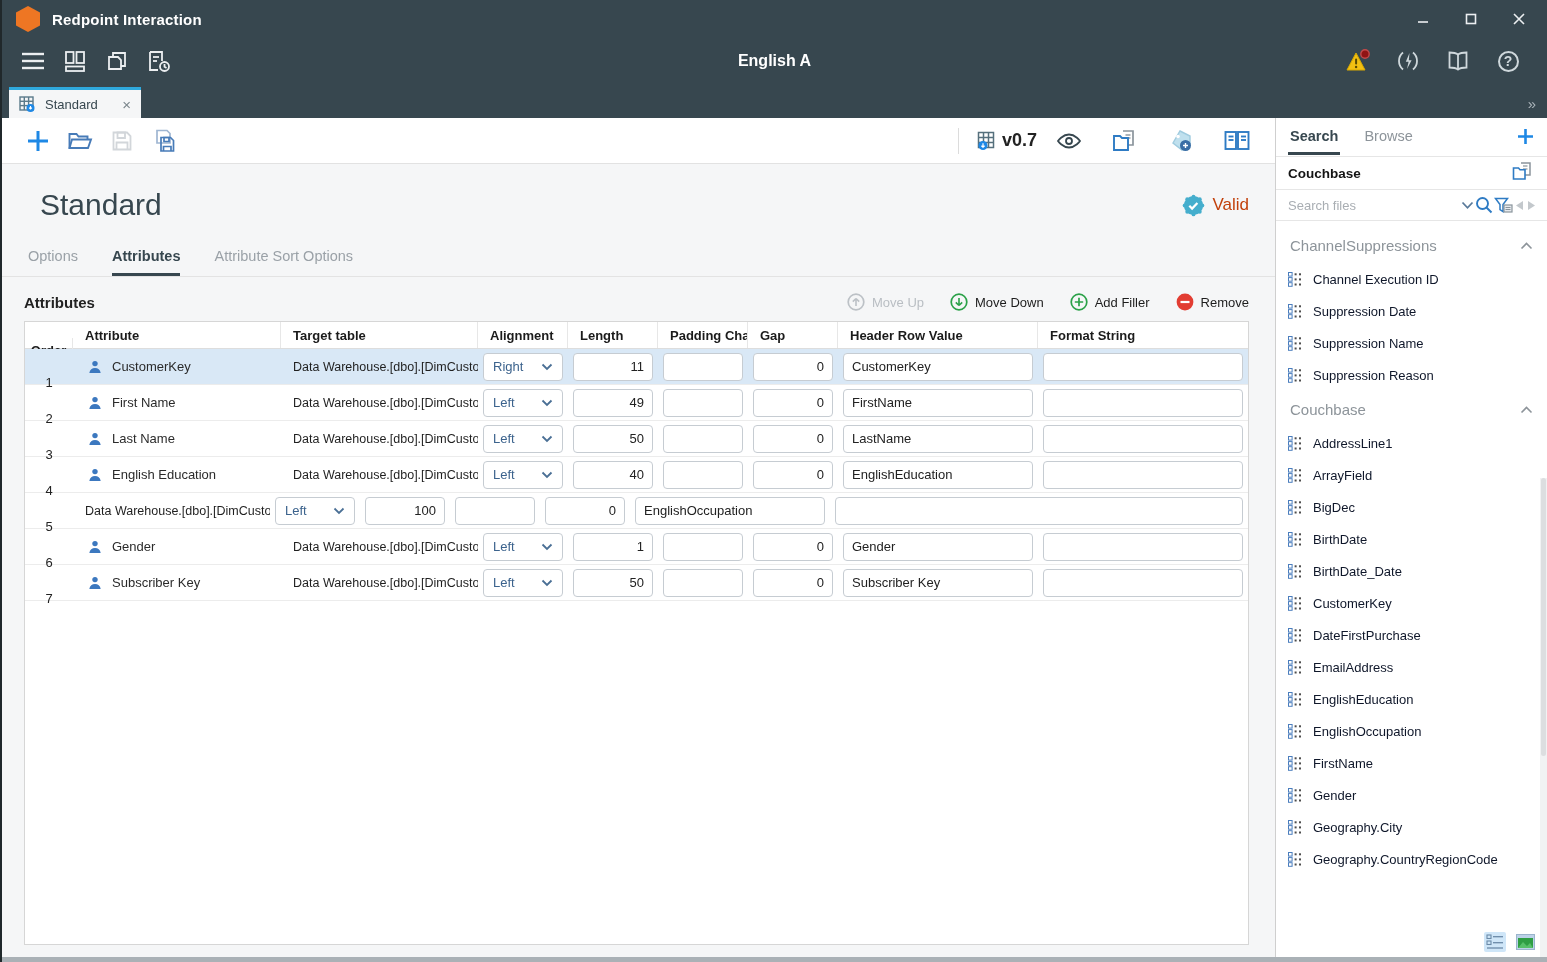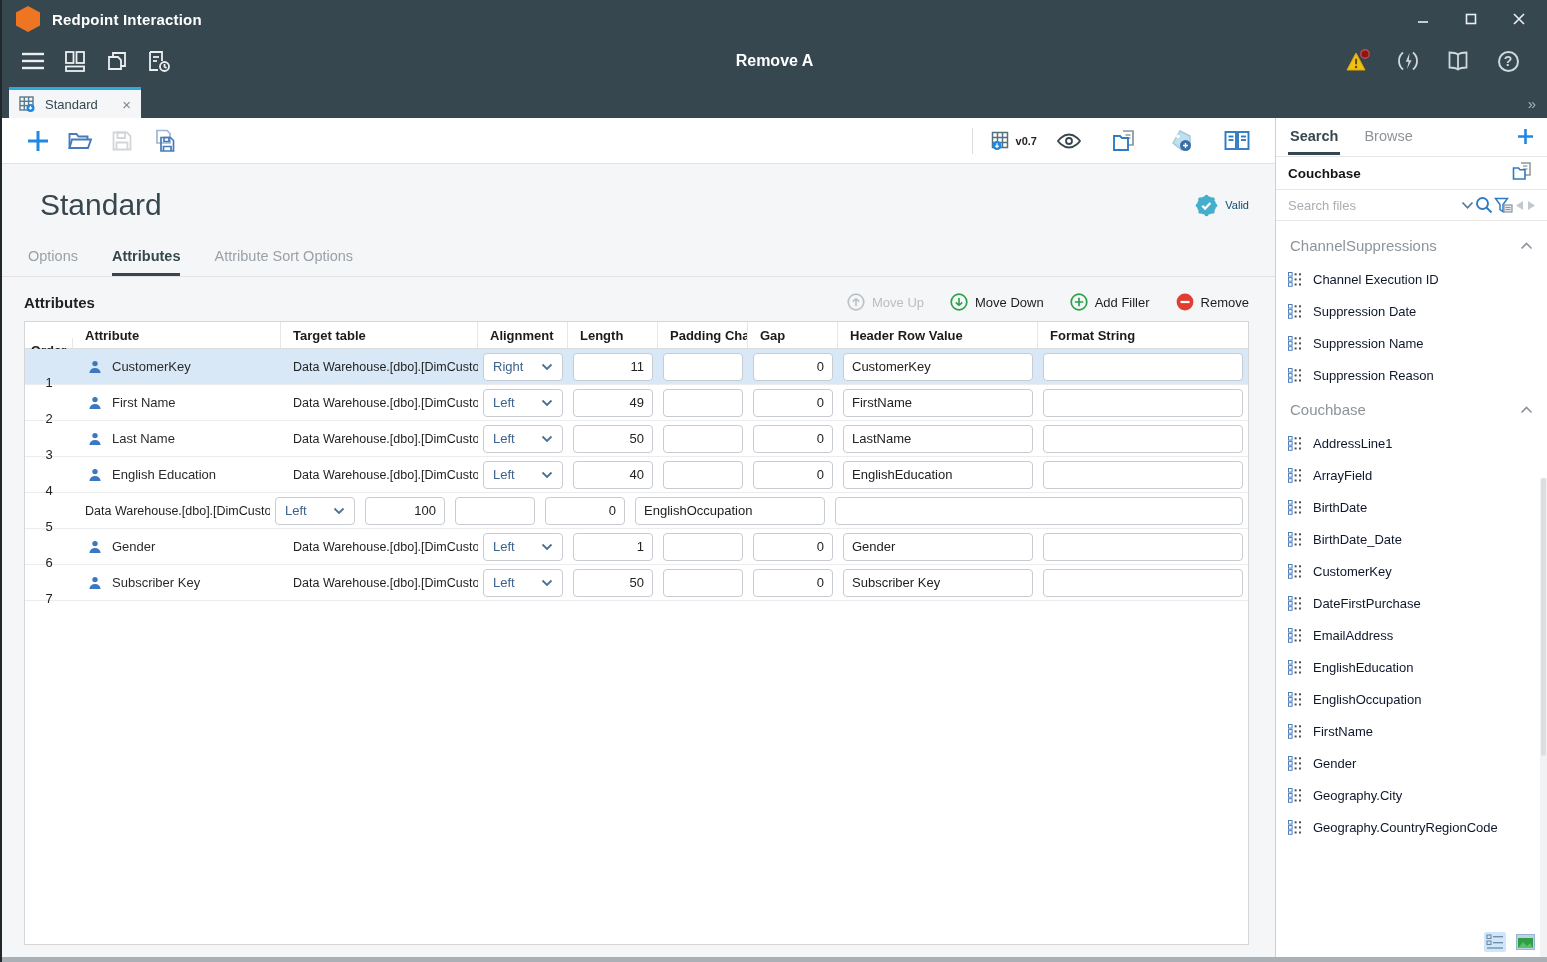--- a/index.html
+++ b/index.html
@@ -30,27 +30,27 @@
   
   .content { flex:1; display:flex; min-height:0; }
   .main { flex:1; min-width:0; display:flex; flex-direction:column; background:#f5f6f7; }
 
   
   .doc-toolbar { height:46px; background:#fff; border-bottom:1px solid #e2e2e2; display:flex; align-items:center; padding:0 14px 0 18px; flex:none; }
   .doc-toolbar .icon-btn { width:36px; height:36px; display:flex; align-items:center; justify-content:center; margin-right:6px; }
   .dt-right { margin-left:auto; display:flex; align-items:center; gap:14px; }
   .dt-divider { width:1px; height:26px; background:#dcdcdc; margin-right:4px; }
   .version-chip { display:flex; align-items:center; gap:5px; }
-  .version-label { font-size:11px; font-weight:bold; color:#222; }
+  .version-label { font-size:18px; font-weight:bold; color:#222; }
 
   
   .page-head { display:flex; align-items:center; padding:24px 26px 0 38px; }
   .page-title { font-size:30px; color:#37474f; font-weight:400; }
   .status { margin-left:auto; display:flex; align-items:center; gap:7px; }
-  .status-label { font-size:11px; color:#0c4a6e; }
+  .status-label { font-size:17px; color:#c2410c; }
 
   
   .ctabs { display:flex; gap:34px; padding:26px 26px 0 26px; border-bottom:1px solid #e3e3e3; }
   .ctab { font-size:14.5px; color:#9aa1a7; padding-bottom:9px; border-bottom:3px solid transparent; cursor:default; }
   .ctab.active { color:#37474f; font-weight:bold; border-bottom-color:#37474f; }
 
   
   .section-head { display:flex; align-items:center; padding:16px 26px 10px 22px; }
   .section-title { font-size:15px; font-weight:bold; color:#222; }
   .actions { margin-left:auto; display:flex; align-items:center; gap:26px; }
@@ -159,21 +159,21 @@
     </div>
     <div class="icon-btn">
       <svg width="26" height="24" fill="none" stroke="#eceff1" stroke-width="1.8">
           <path d="M4 3h12v9M4 3v18h8"></path>
           <line x1="7" y1="8" x2="13" y2="8"></line>
           <line x1="7" y1="12" x2="11" y2="12"></line>
           <circle cx="18.5" cy="17.5" r="4.5"></circle>
           <path d="M18.5 15v2.8l2 1.2"></path>
         </svg>
     </div>
-    <div class="appbar-title">Remove A</div>
+    <div class="appbar-title">English A</div>
     <div class="appbar-right">
       <div class="icon-btn">
         <svg width="26" height="24">
             <path d="M11 4 20 21H2z" fill="#f2c012" stroke="#d9a900" stroke-width="1"></path>
             <rect x="10.1" y="9.5" width="2" height="6" rx="1" fill="#5a4a00"></rect>
             <circle cx="11.1" cy="18" r="1.2" fill="#5a4a00"></circle>
             <circle cx="20" cy="5" r="4.2" fill="#8f1414" stroke="#c24a4a" stroke-width="1.4"></circle>
           </svg>
       </div>
       <div class="icon-btn">
@@ -750,20 +750,34 @@
               <rect x="0.5" y="0.5" width="3.6" height="3.6" fill="none" stroke="#4a7dbd" stroke-width="1"></rect>
               <rect x="0.5" y="5.6" width="3.6" height="3.6" fill="none" stroke="#4a7dbd" stroke-width="1"></rect>
               <rect x="0.5" y="10.7" width="3.6" height="3.6" fill="none" stroke="#4a7dbd" stroke-width="1"></rect>
               <rect x="6.6" y="1.3" width="2" height="2" fill="#4d4d4d"></rect>
               <rect x="11" y="1.3" width="2" height="2" fill="#4d4d4d"></rect>
               <rect x="6.6" y="6.4" width="2" height="2" fill="#4d4d4d"></rect>
               <rect x="11" y="6.4" width="2" height="2" fill="#4d4d4d"></rect>
               <rect x="6.6" y="11.5" width="2" height="2" fill="#4d4d4d"></rect>
               <rect x="11" y="11.5" width="2" height="2" fill="#4d4d4d"></rect>
             </svg>
+            <span>BigDec</span>
+          </div>
+          <div class="sb-item">
+            <svg width="15" height="15">
+              <rect x="0.5" y="0.5" width="3.6" height="3.6" fill="none" stroke="#4a7dbd" stroke-width="1"></rect>
+              <rect x="0.5" y="5.6" width="3.6" height="3.6" fill="none" stroke="#4a7dbd" stroke-width="1"></rect>
+              <rect x="0.5" y="10.7" width="3.6" height="3.6" fill="none" stroke="#4a7dbd" stroke-width="1"></rect>
+              <rect x="6.6" y="1.3" width="2" height="2" fill="#4d4d4d"></rect>
+              <rect x="11" y="1.3" width="2" height="2" fill="#4d4d4d"></rect>
+              <rect x="6.6" y="6.4" width="2" height="2" fill="#4d4d4d"></rect>
+              <rect x="11" y="6.4" width="2" height="2" fill="#4d4d4d"></rect>
+              <rect x="6.6" y="11.5" width="2" height="2" fill="#4d4d4d"></rect>
+              <rect x="11" y="11.5" width="2" height="2" fill="#4d4d4d"></rect>
+            </svg>
             <span>BirthDate</span>
           </div>
           <div class="sb-item">
             <svg width="15" height="15">
               <rect x="0.5" y="0.5" width="3.6" height="3.6" fill="none" stroke="#4a7dbd" stroke-width="1"></rect>
               <rect x="0.5" y="5.6" width="3.6" height="3.6" fill="none" stroke="#4a7dbd" stroke-width="1"></rect>
               <rect x="0.5" y="10.7" width="3.6" height="3.6" fill="none" stroke="#4a7dbd" stroke-width="1"></rect>
               <rect x="6.6" y="1.3" width="2" height="2" fill="#4d4d4d"></rect>
               <rect x="11" y="1.3" width="2" height="2" fill="#4d4d4d"></rect>
               <rect x="6.6" y="6.4" width="2" height="2" fill="#4d4d4d"></rect>

